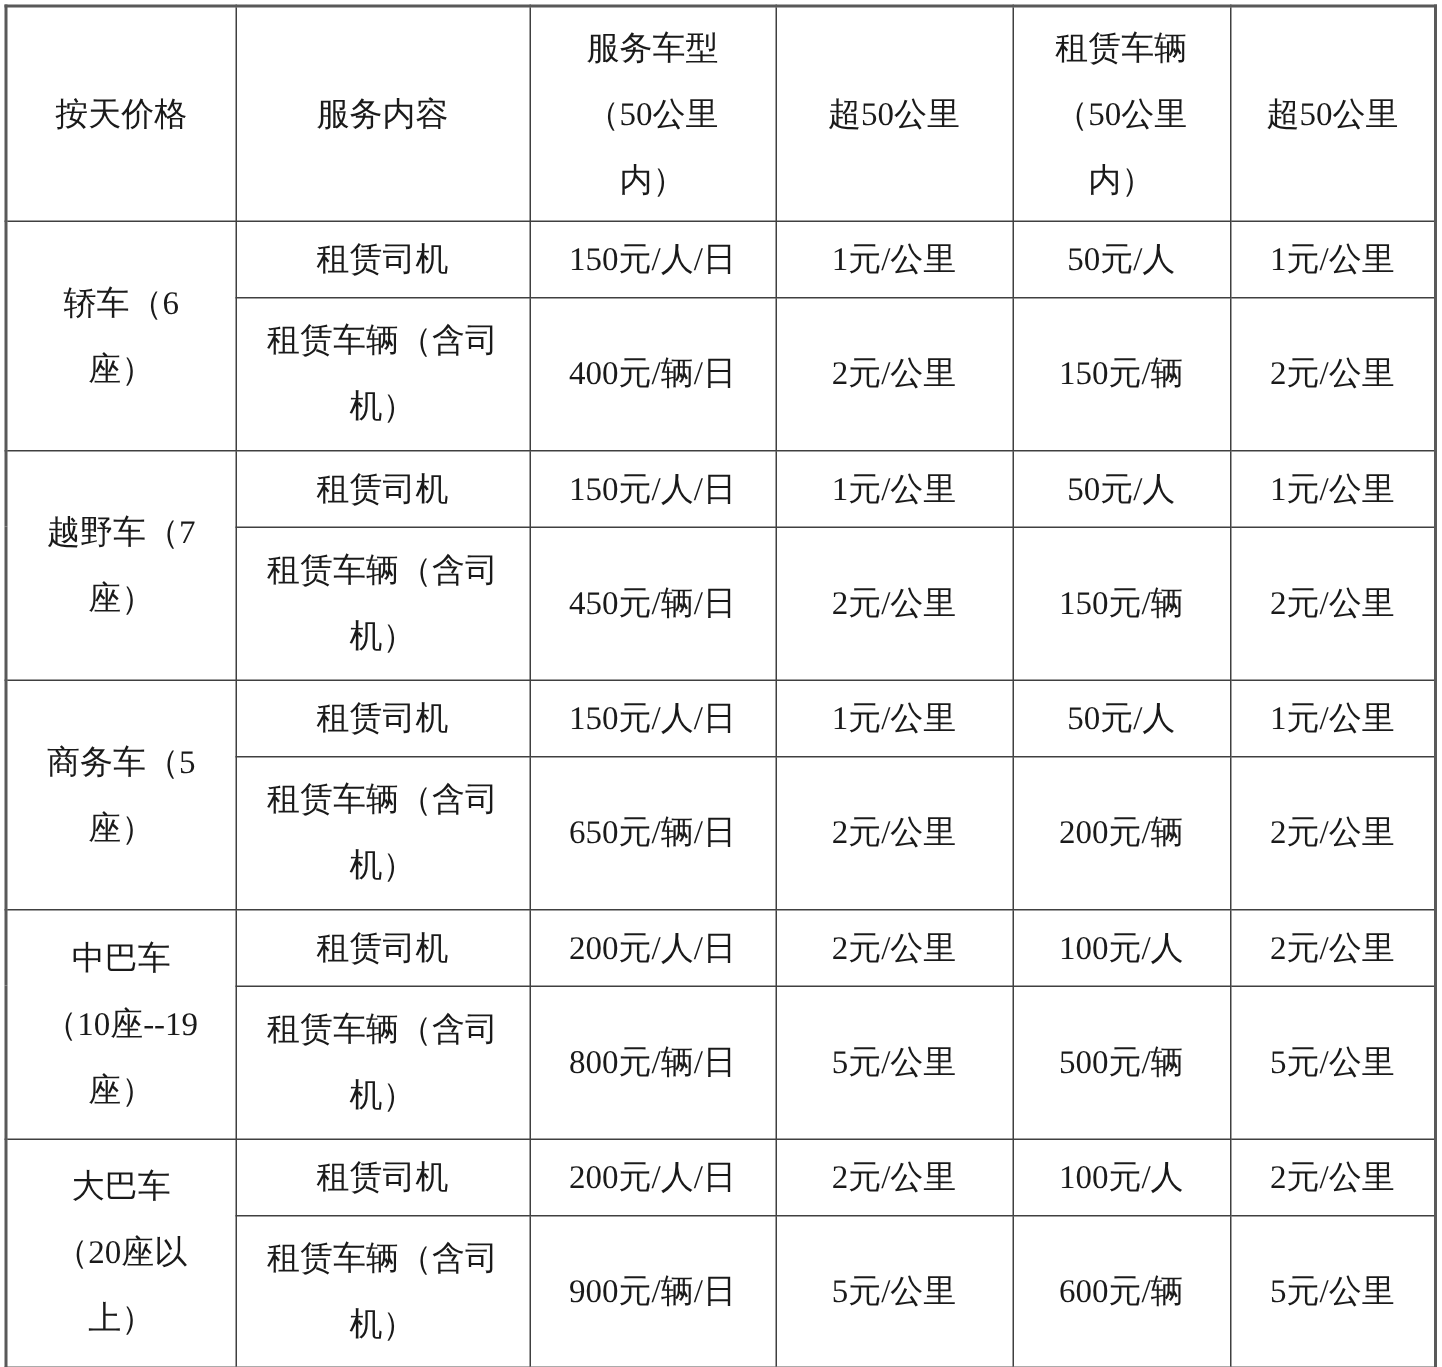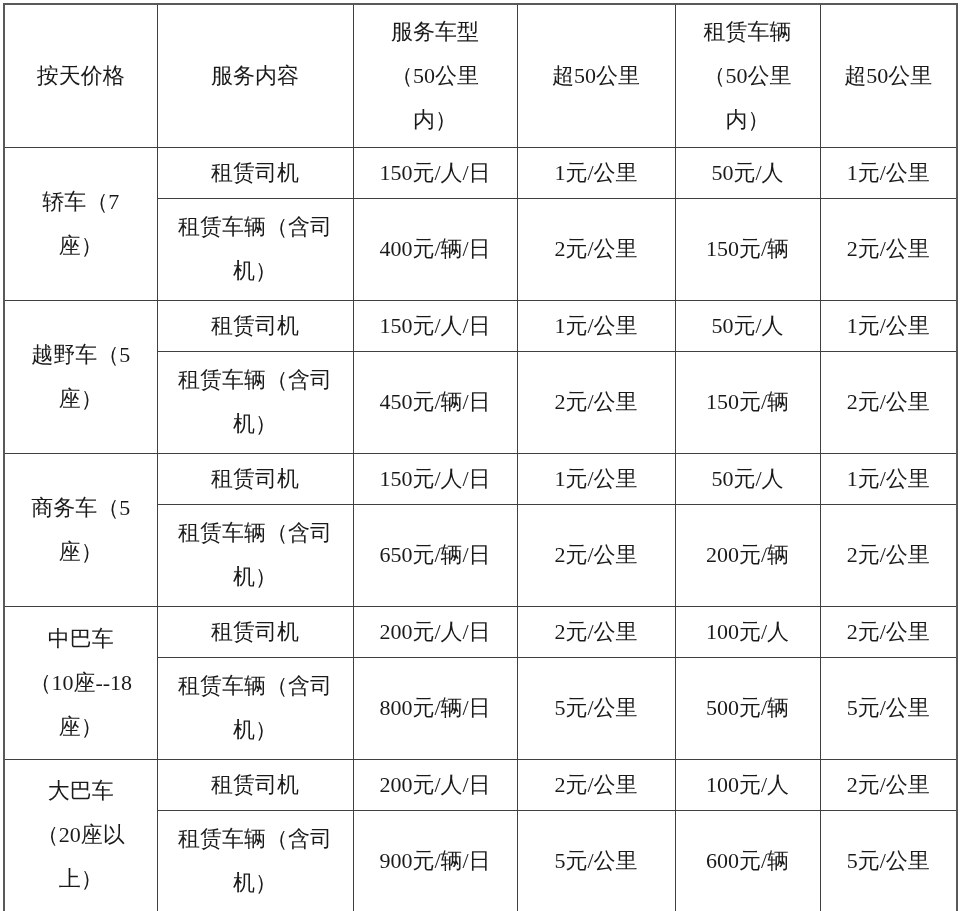--- a/index.html
+++ b/index.html
@@ -66,39 +66,39 @@
         <th>超50公里</th>
         <th>租赁车辆
 （50公里
 内）</th>
         <th>超50公里</th>
       </tr>
     </thead>
     <tbody>
 
       <tr class="driver-row">
-        <td rowspan="2">轿车（7
+        <td rowspan="2">轿车（6
 座）</td>
         <td>租赁司机</td>
         <td>150元/人/日</td>
         <td>1元/公里</td>
         <td>50元/人</td>
         <td>1元/公里</td>
       </tr>
       <tr class="rental-row">
         <td>租赁车辆（含司
 机）</td>
         <td>400元/辆/日</td>
         <td>2元/公里</td>
         <td>150元/辆</td>
         <td>2元/公里</td>
       </tr>
 
       <tr class="driver-row">
-        <td rowspan="2">越野车（5
+        <td rowspan="2">越野车（7
 座）</td>
         <td>租赁司机</td>
         <td>150元/人/日</td>
         <td>1元/公里</td>
         <td>50元/人</td>
         <td>1元/公里</td>
       </tr>
       <tr class="rental-row">
         <td>租赁车辆（含司
 机）</td>
@@ -121,21 +121,21 @@
         <td>租赁车辆（含司
 机）</td>
         <td>650元/辆/日</td>
         <td>2元/公里</td>
         <td>200元/辆</td>
         <td>2元/公里</td>
       </tr>
 
       <tr class="driver-row">
         <td rowspan="2">中巴车
-（10座--18
+（10座--19
 座）</td>
         <td>租赁司机</td>
         <td>200元/人/日</td>
         <td>2元/公里</td>
         <td>100元/人</td>
         <td>2元/公里</td>
       </tr>
       <tr class="rental-row">
         <td>租赁车辆（含司
 机）</td>

